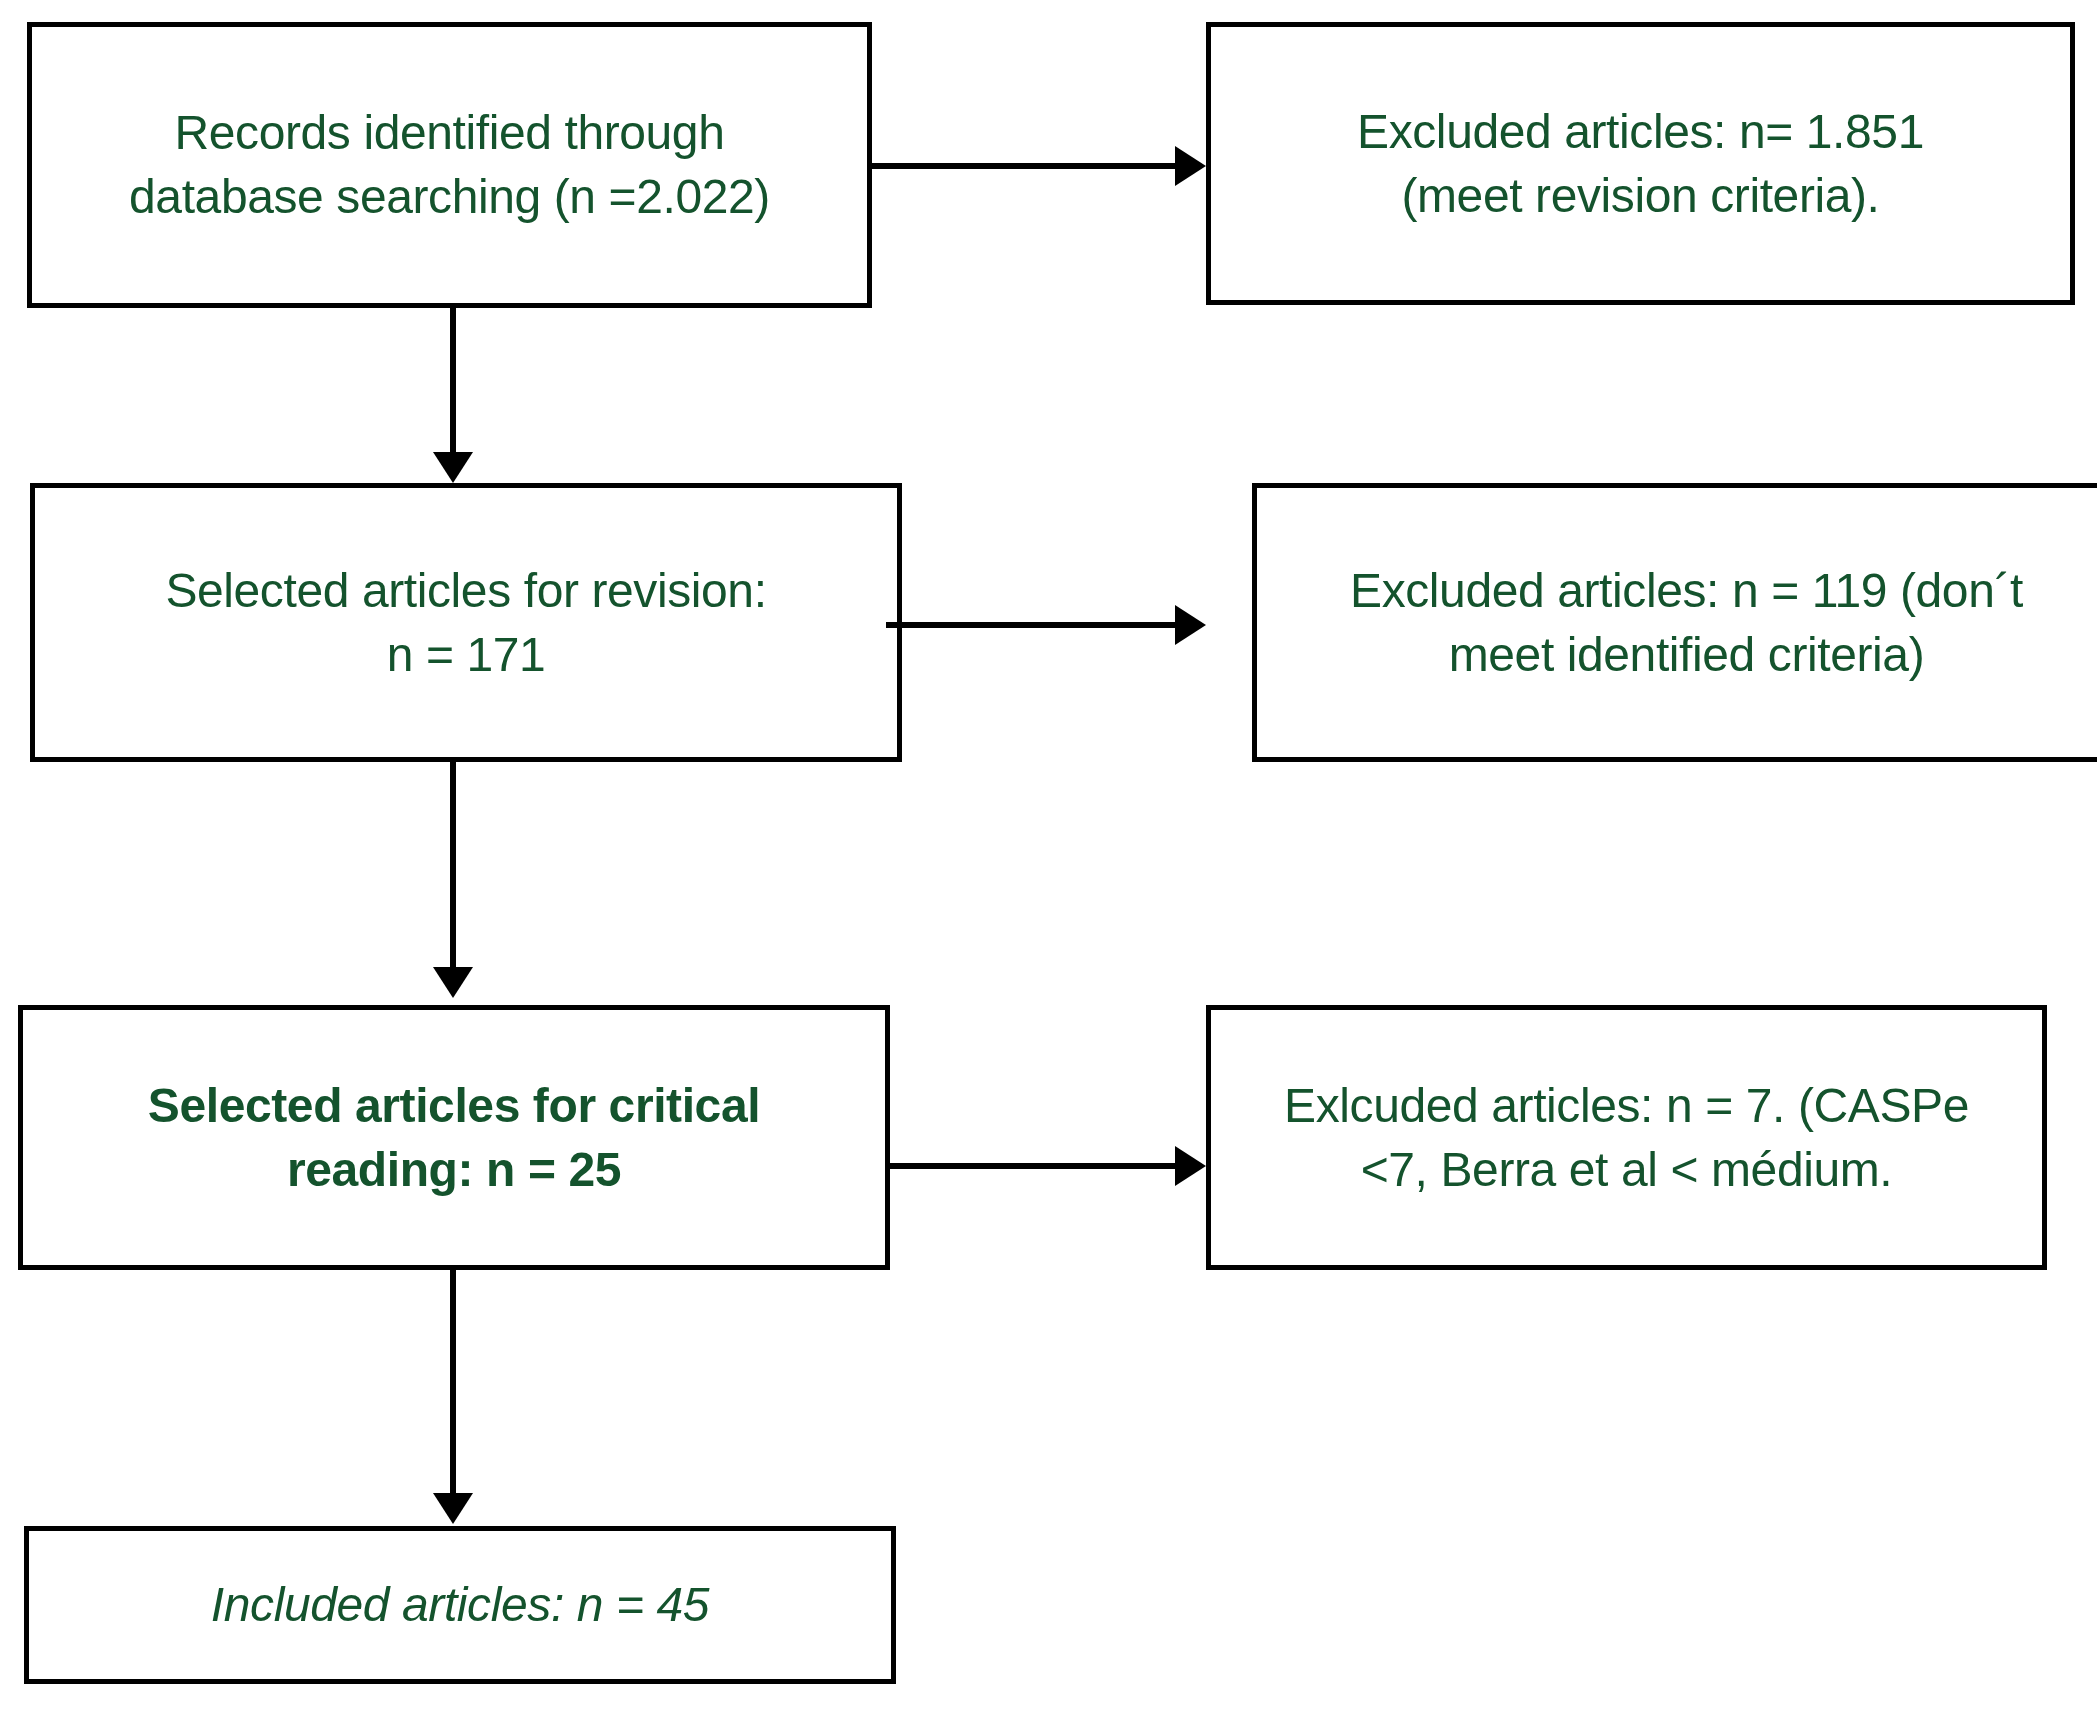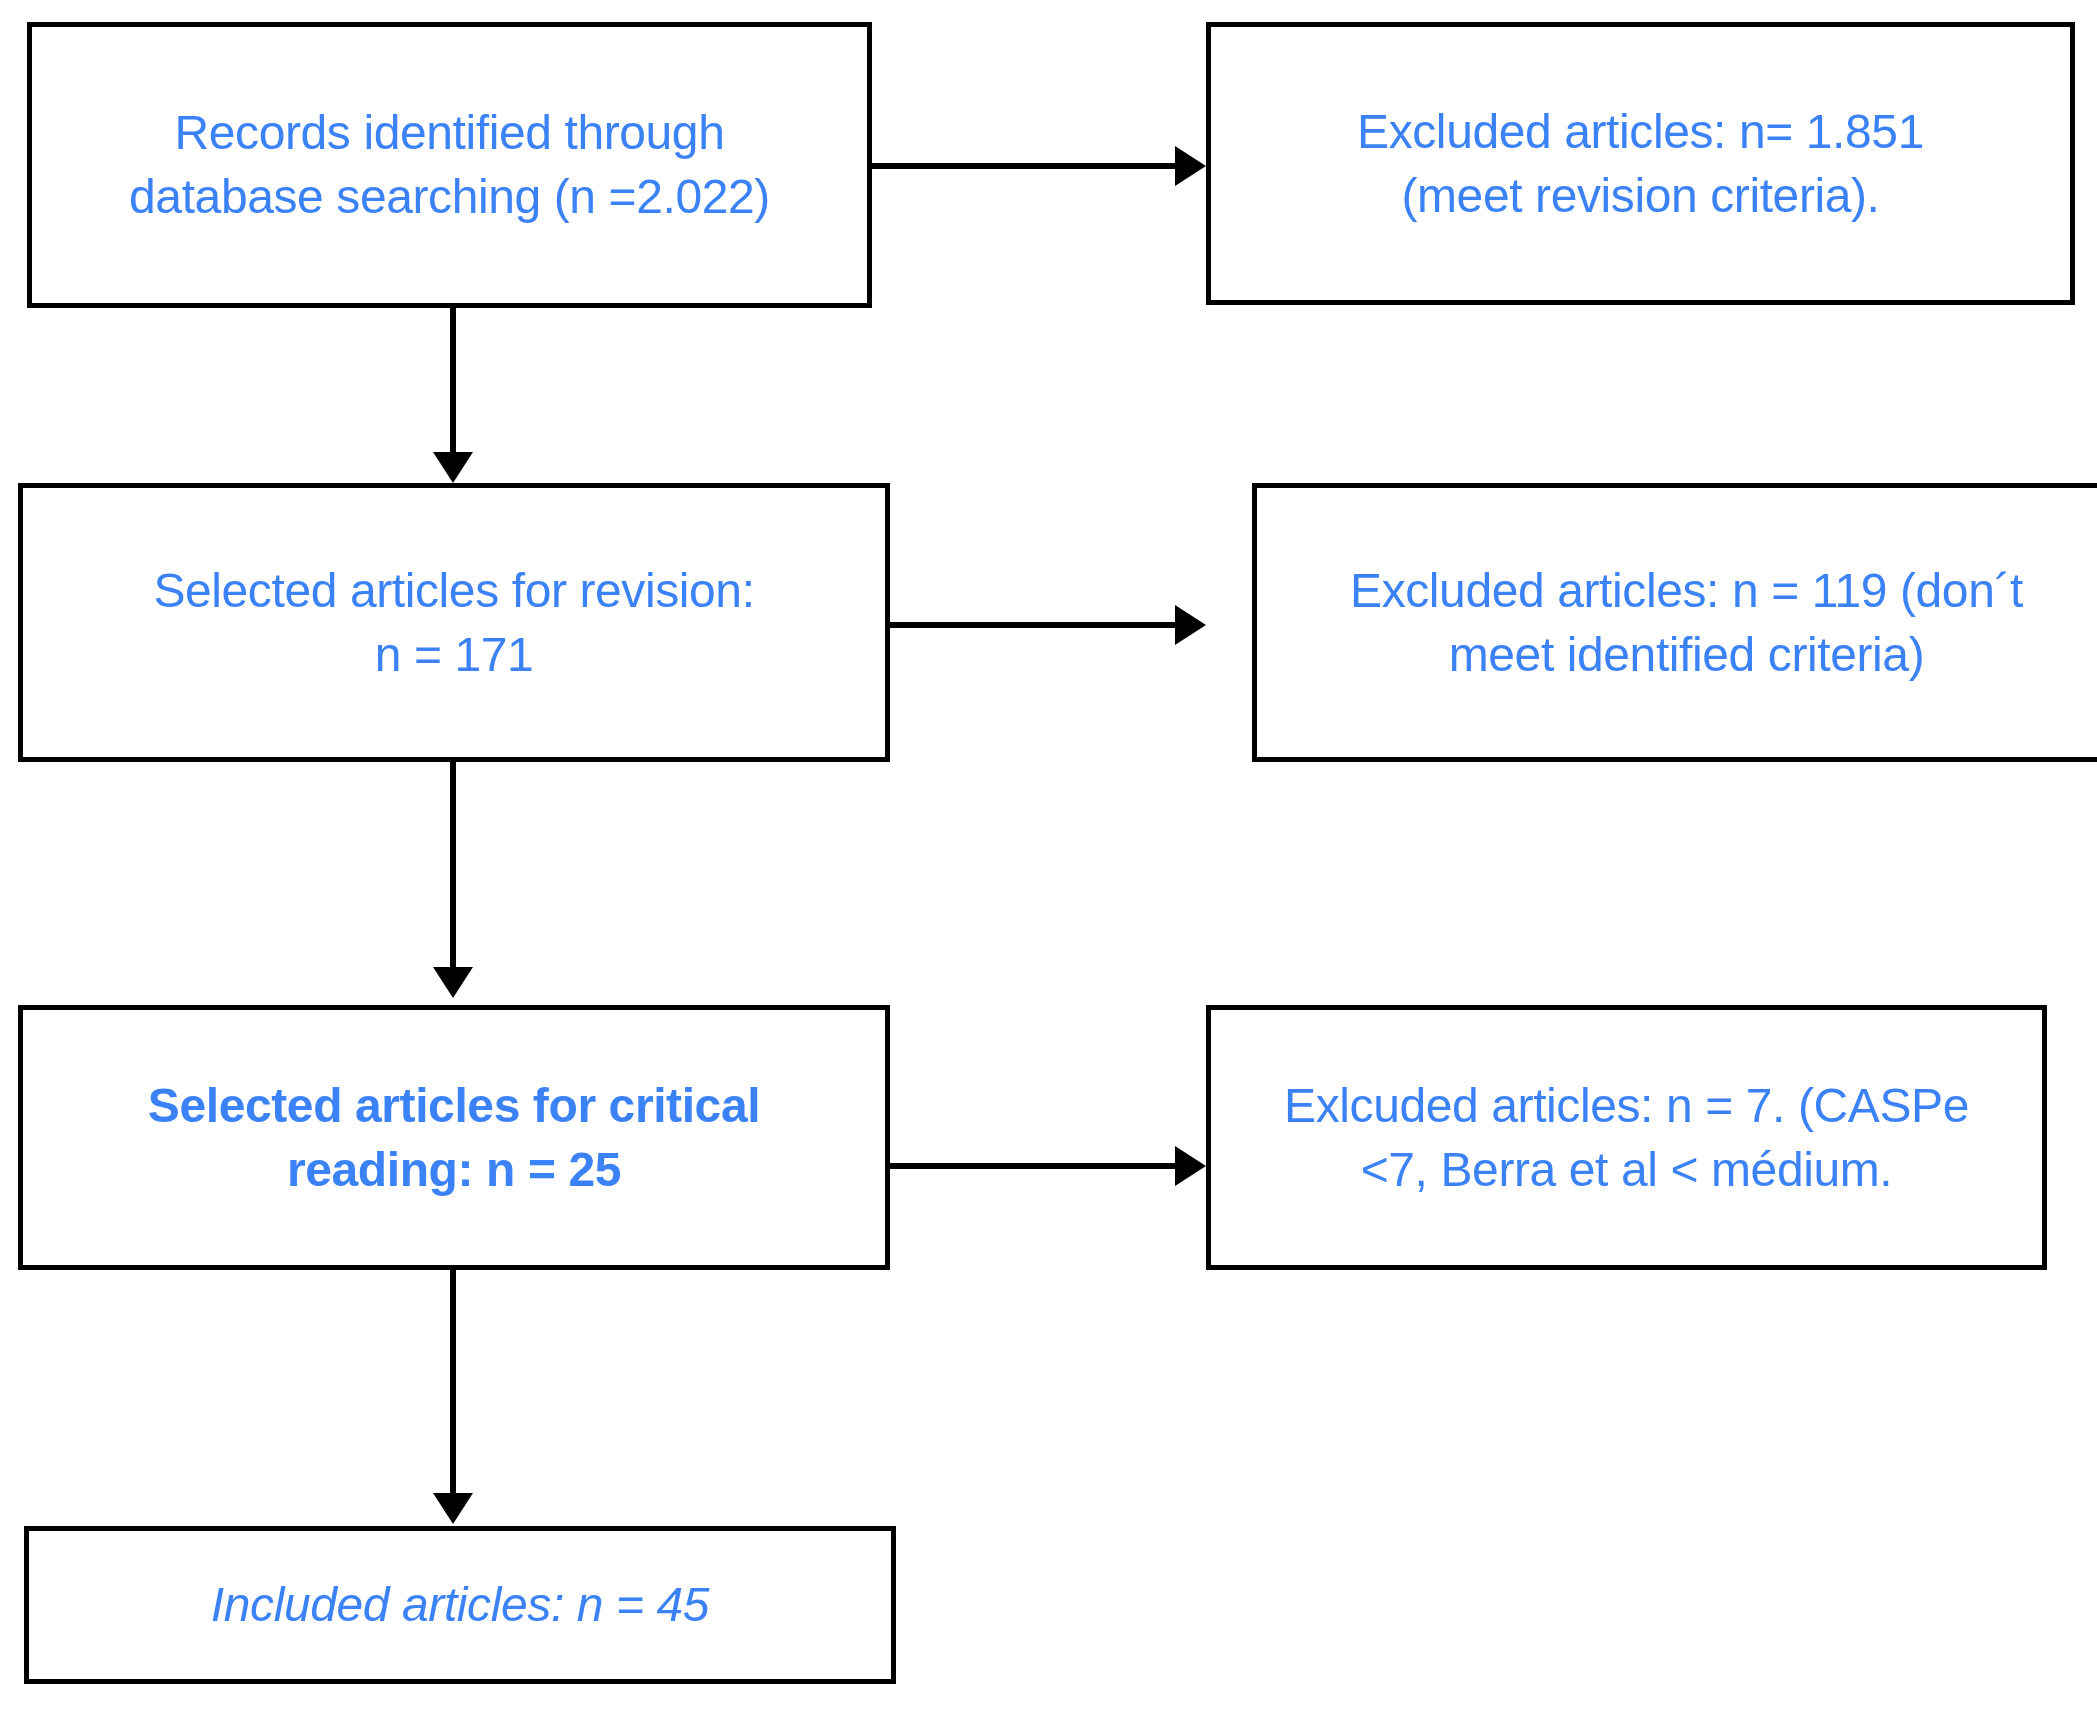--- a/index.html
+++ b/index.html
@@ -17,21 +17,21 @@
   }
   .flow-box {
     position: absolute;
     box-sizing: border-box;
     border: 5.4px solid #000000;
     background: #ffffff;
     display: flex;
     align-items: center;
     justify-content: center;
     text-align: center;
-    color: #3b82f6;
+    color: #14532d;
     font-size: 48px;
     line-height: 1.32;
     letter-spacing: -0.4px;
     padding: 4px 36px;
   }
   .flow-box .boxtext {
     display: block;
     width: 100%;
   }
   
@@ -74,21 +74,21 @@
   <div class="flow-box" style="left:1206px; top:22px; width:869px; height:283px;">
     <span class="boxtext"><span>Excluded articles: n= 1.851</span><br><span>(meet revision criteria).</span></span>
   </div>
 
   <div class="conn-line-h" style="left:869px; top:163px; width:312px;"></div>
   <div class="arrowhead-right" style="left:1175px; top:146px;"></div>
 
   <div class="conn-line-v" style="left:450px; top:305px; height:151px;"></div>
   <div class="arrowhead-down" style="left:433px; top:452px;"></div>
 
-  <div class="flow-box" style="left:18px; top:483px; width:872px; height:279px;">
+  <div class="flow-box" style="left:30px; top:483px; width:872px; height:279px;">
     <span class="boxtext"><span>Selected articles for revision:</span><br><span>n = 171</span></span>
   </div>
 
   <div class="flow-box" style="left:1206px; top:483px; width:869px; height:279px;margin-left:46px;">
     <span class="boxtext"><span>Excluded articles: n = 119 (don´t</span><br><span>meet identified criteria)</span></span>
   </div>
 
   <div class="conn-line-h" style="left:886px; top:622px; width:295px;"></div>
   <div class="arrowhead-right" style="left:1175px; top:605px;"></div>
 

